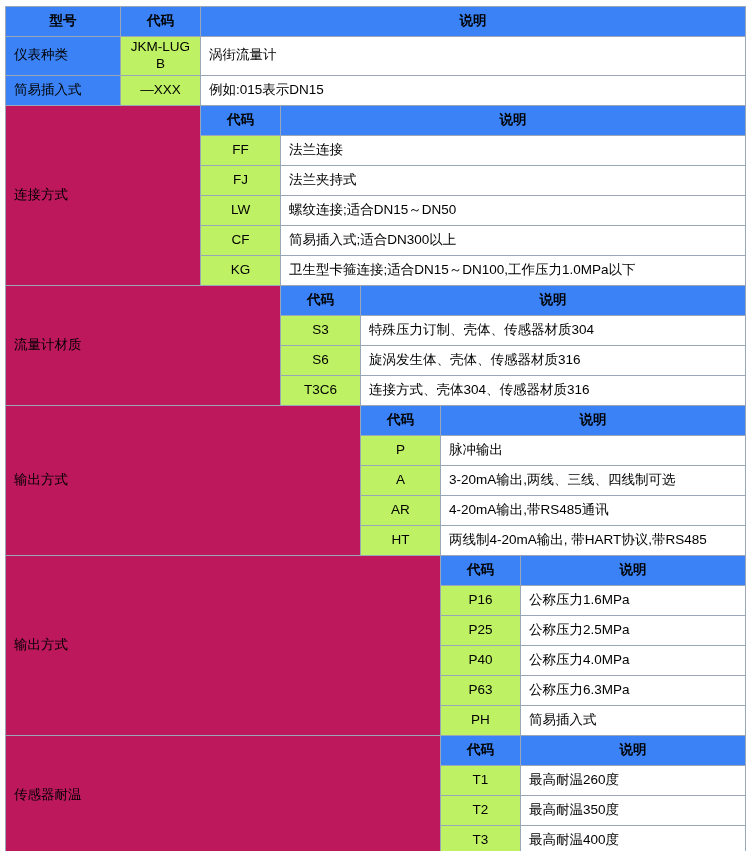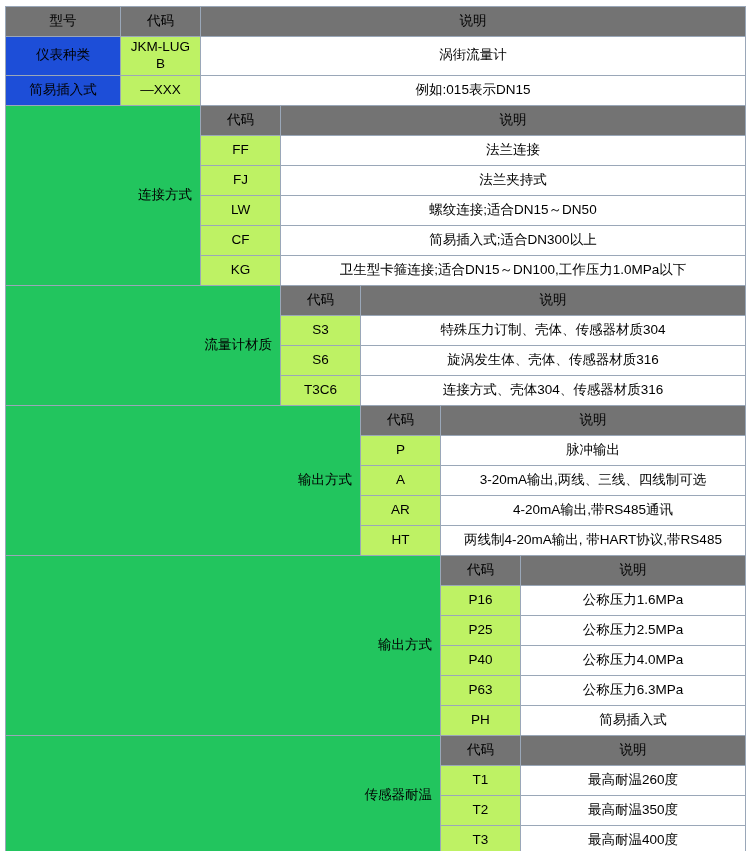--- a/index.html
+++ b/index.html
@@ -30,39 +30,38 @@
     border: 1px solid #9aa7b8;
     font-size: 13.5px;
     line-height: 1.25;
     height: 30px;
     padding: 2px 8px;
     box-sizing: border-box;
     vertical-align: middle;
     word-break: break-all;
   }
   td.hdr {
-    background: #737373;
+    background: #3b82f6;
     text-align: center;
-    font-weight: normal;
+    font-weight: bold;
   }
   td.lbl {
-    background: #1d4ed8;
-    text-align: center;
+    background: #3b82f6;
   }
   td.lbl-big {
-    background: #22c55e;
-    text-align: right;
+    background: #be185d;
+    text-align: left;
   }
   td.code {
     background: #bef264;
     text-align: center;
   }
   td.desc {
     background: #ffffff;
-    text-align: center;
+    text-align: left;
   }
 </style>
 </head>
 <body>
 
 <div id="sheet">
   <table class="spec">
     <colgroup>
       <col style="width:115px">
       <col style="width:80px">

